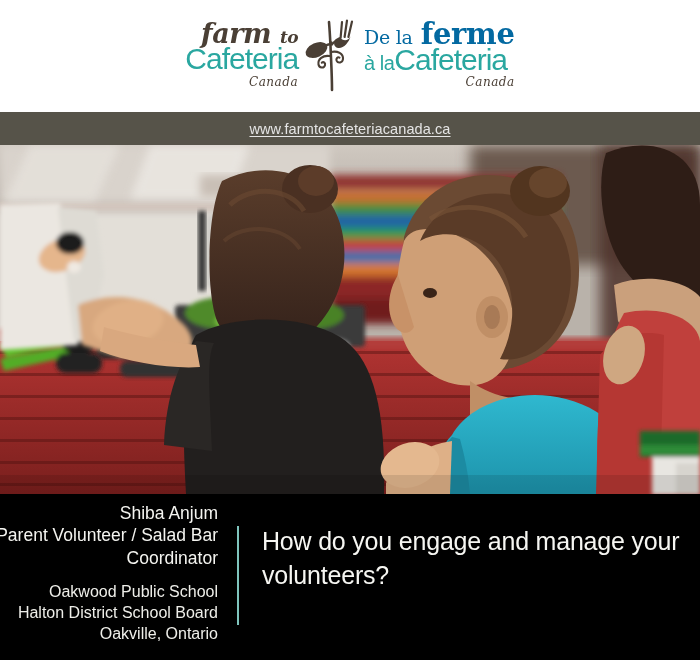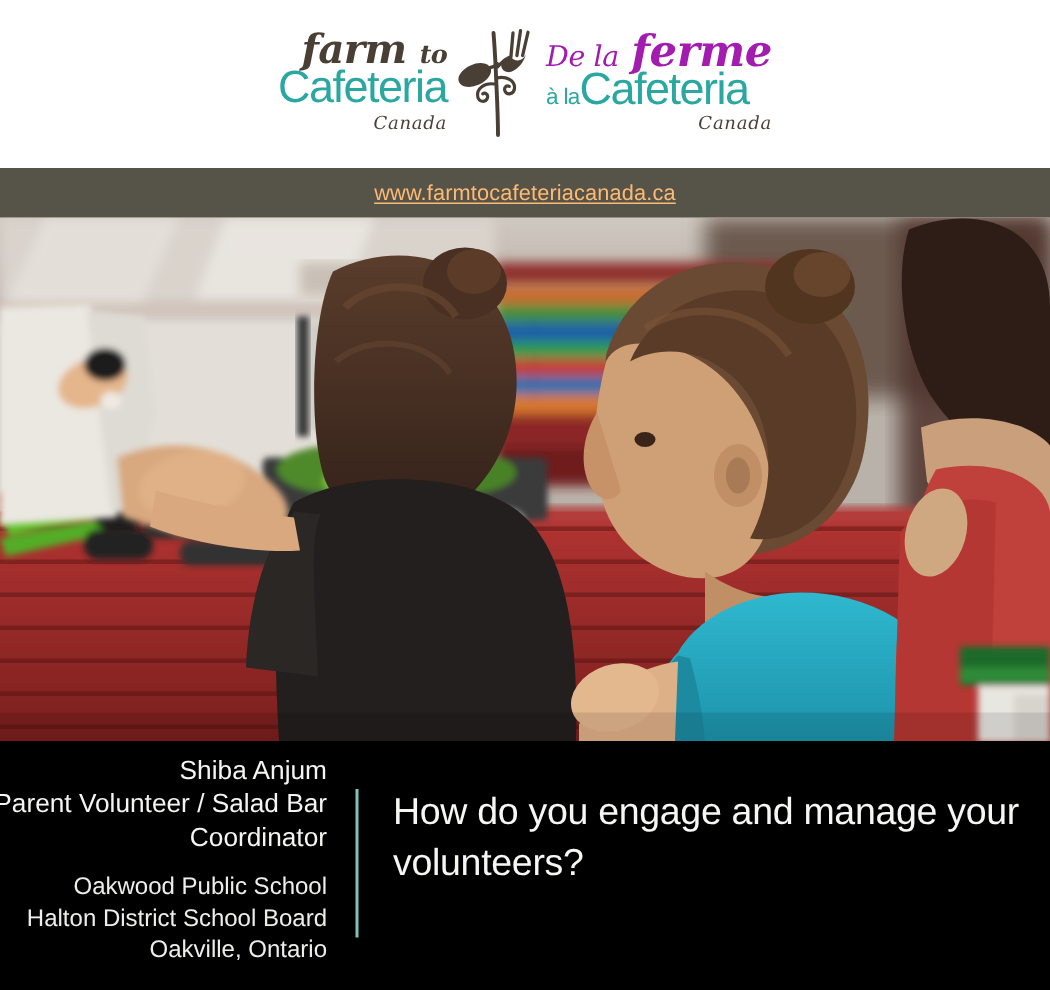--- a/index.html
+++ b/index.html
@@ -61,43 +61,42 @@
     font-style:italic;
     font-size:12px;
     color:#4a3f35;
     display:block;
     margin-top:1px;
     letter-spacing:0.5px;
   }
 
   .lr-row1 {
     font-family:"DejaVu Serif", serif;
-    font-style:italic;
     font-size:27px;
-    color:#a21caf;
+    color:#0369a1;
     display:block;
     letter-spacing:-0.3px;
     margin-bottom:-4px;
   }
   .lr-row1 .dela {
     font-size:19px;
     font-weight:400;
   }
   .lr-row1 .ferme {
     font-weight:700;
     font-size:29px;
   }
   .lr-row2 {
     display:block;
     line-height:1.02;
     white-space:nowrap;
   }
   .lr-row2 .ala {
     font-family:"Liberation Sans", sans-serif;
-    font-size:15px;
+    font-size:20px;
     color:#2aa7a0;
     letter-spacing:-0.5px;
     text-align:center;
   }
   .lr-row2 .caf {
     font-family:"Liberation Sans", sans-serif;
     font-size:30px;
     color:#2aa7a0;
     letter-spacing:-1.0px;
   }
@@ -122,21 +121,21 @@
   
   .url-bar {
     position:absolute; left:0; top:112px;
     width:700px; height:33px;
     background:#565349;
     display:flex; align-items:center; justify-content:center;
   }
   .url-text {
     font-family:"Liberation Sans", sans-serif;
     font-size:14.5px;
-    color:#fdba74;
+    color:#e5e5e5;
     text-decoration:underline;
     text-underline-offset:2px;
     letter-spacing:0.1px;
   }
 
   
   .photo {
     position:absolute; left:0; top:145px;
     width:700px; height:349px;
     overflow:hidden;

